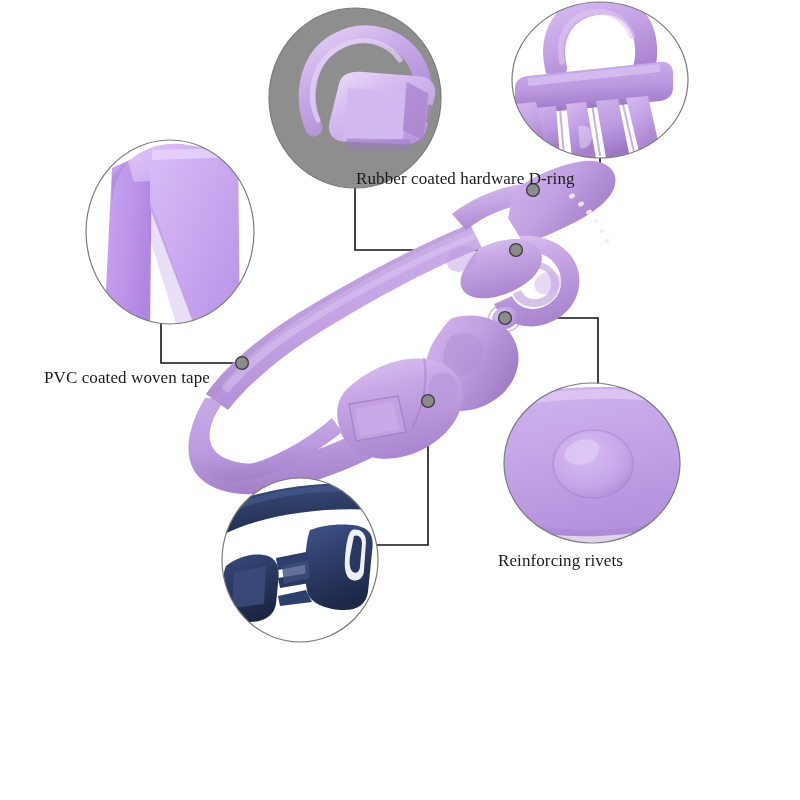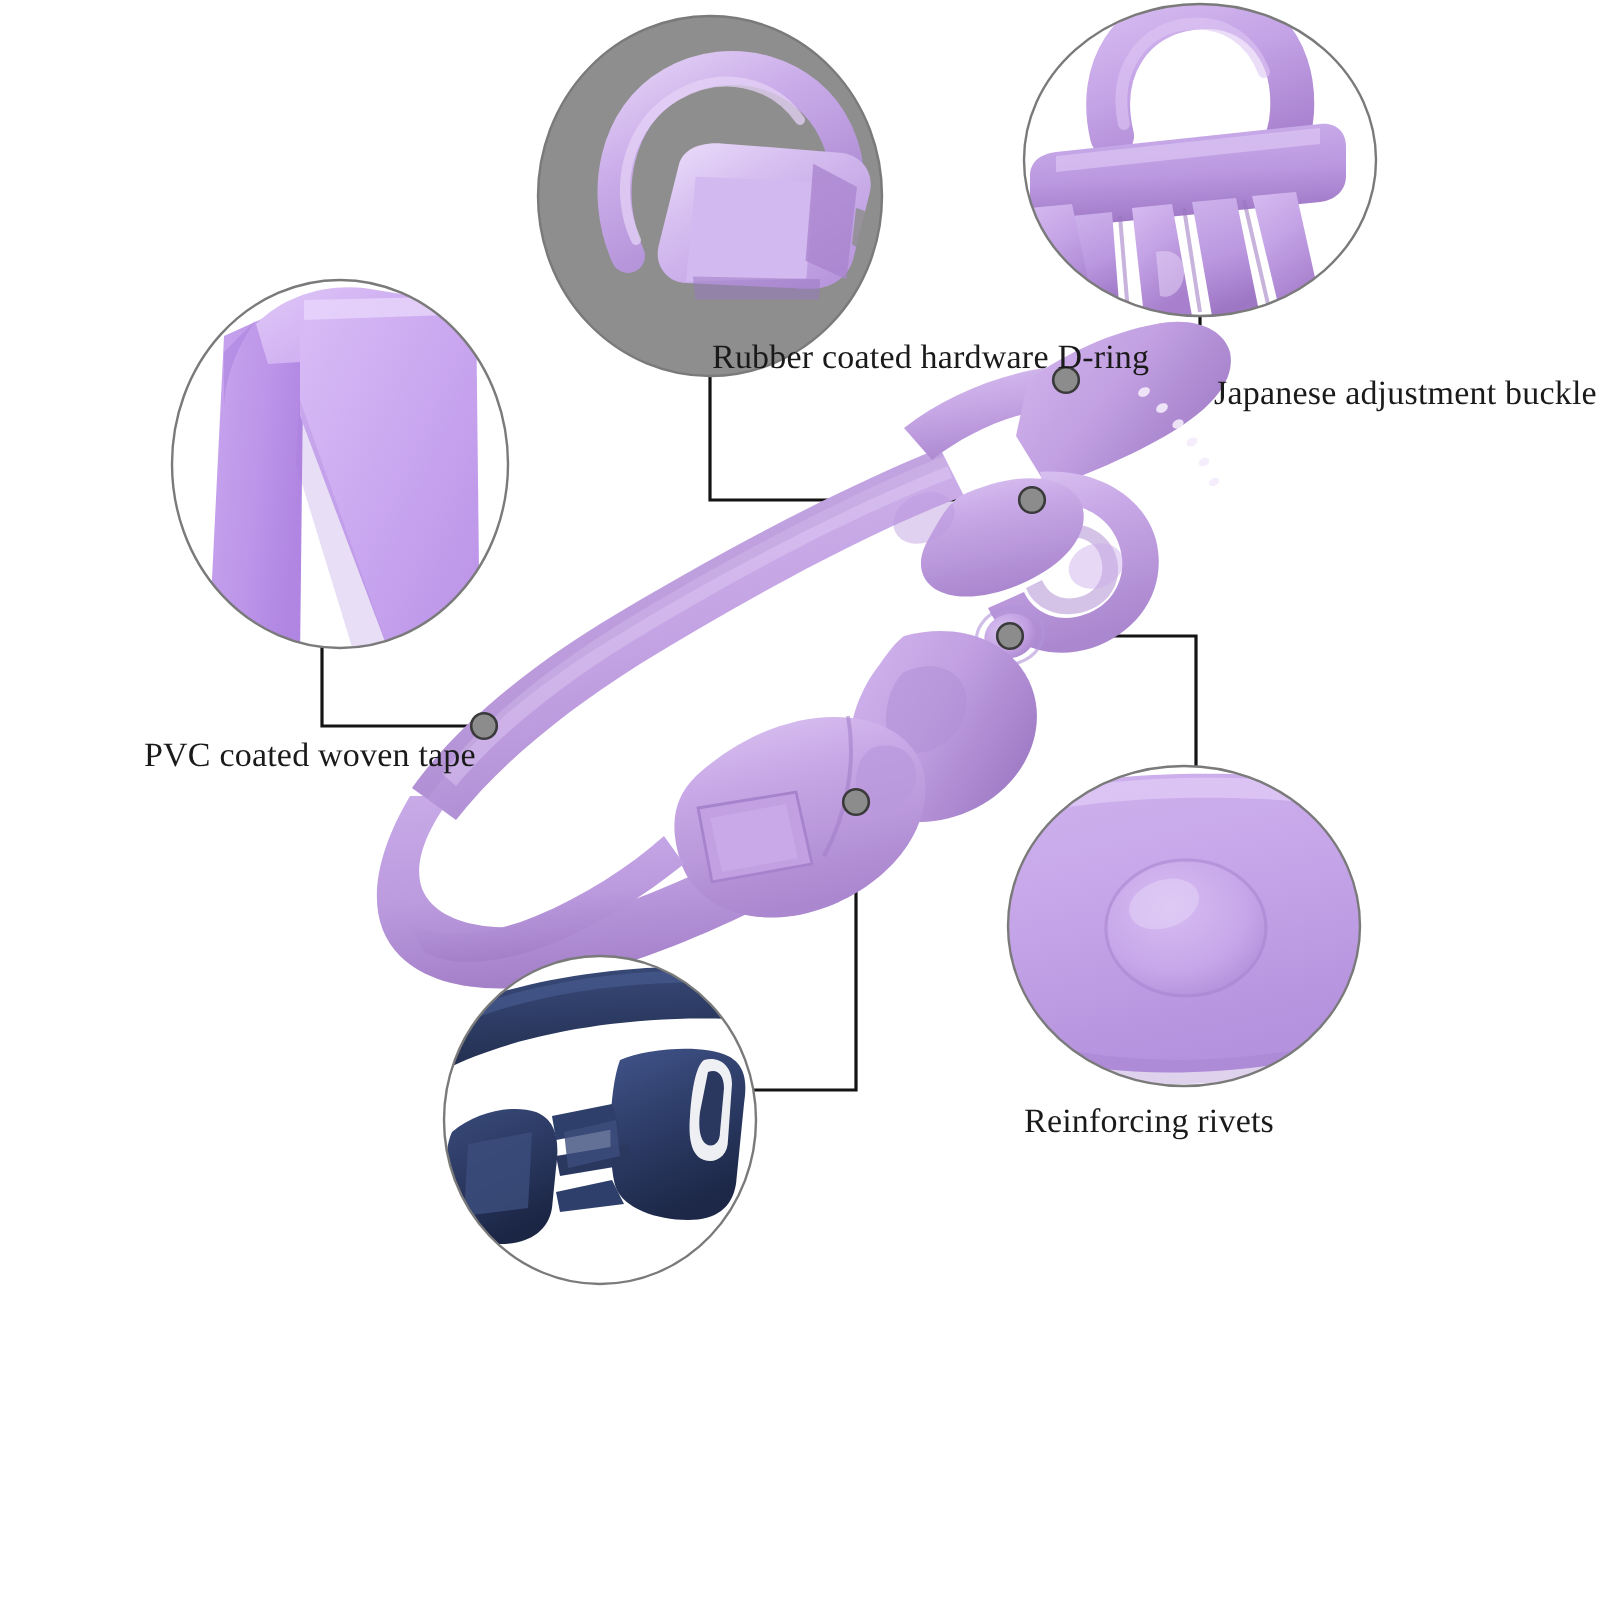--- a/index.html
+++ b/index.html
@@ -15,22 +15,22 @@
     position:absolute;
     color:#1a1a1a;
     font-family:"Liberation Serif","DejaVu Serif",serif;
     font-size:17px;
     line-height:1;
     white-space:nowrap;
     letter-spacing:0.1px;
   }
   #lbl-dring{left:356px;top:170px;}
   #lbl-jbuckle{left:607px;top:188px;}
-  #lbl-pvc{left:72px;top:369px;}
-  #lbl-rivets{left:512px;top:552px;text-align:right;}
+  #lbl-pvc{left:44px;top:369px;}
+  #lbl-rivets{left:498px;top:552px;text-align:right;}
   #lbl-pom{left:208px;top:648px;}
 </style>
 </head>
 <body>
 
 <div id="stage">
 
   <svg id="art" viewBox="0 0 800 800" xmlns="http://www.w3.org/2000/svg">
     <defs>
 
@@ -403,20 +403,19 @@
       <circle cx="242" cy="363" r="6.4" fill="#8c8c8c" stroke="#3a3a3a" stroke-width="1.3"></circle>
       <circle cx="516" cy="250" r="6.4" fill="#8c8c8c" stroke="#3a3a3a" stroke-width="1.3"></circle>
       <circle cx="533" cy="190" r="6.4" fill="#8c8c8c" stroke="#3a3a3a" stroke-width="1.3"></circle>
       <circle cx="505" cy="318" r="6.4" fill="#8c8c8c" stroke="#3a3a3a" stroke-width="1.3"></circle>
       <circle cx="428" cy="401" r="6.4" fill="#8c8c8c" stroke="#3a3a3a" stroke-width="1.3"></circle>
     </g>
   </svg>
 
   <div class="lbl" id="lbl-dring">Rubber coated hardware D-ring</div>
 
-  <div class="lbl" id="lbl-jbuckle">Japanese adjustment buckle</div>
 
   <div class="lbl" id="lbl-pvc">PVC coated woven tape</div>
 
   <div class="lbl" id="lbl-rivets">Reinforcing rivets</div>
 
 
 </div>
 
 </body></html>

